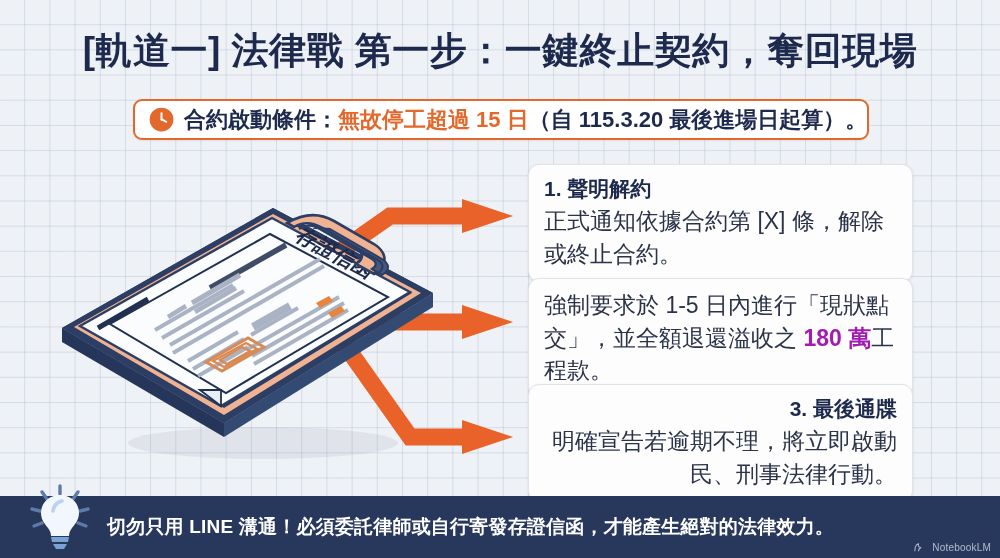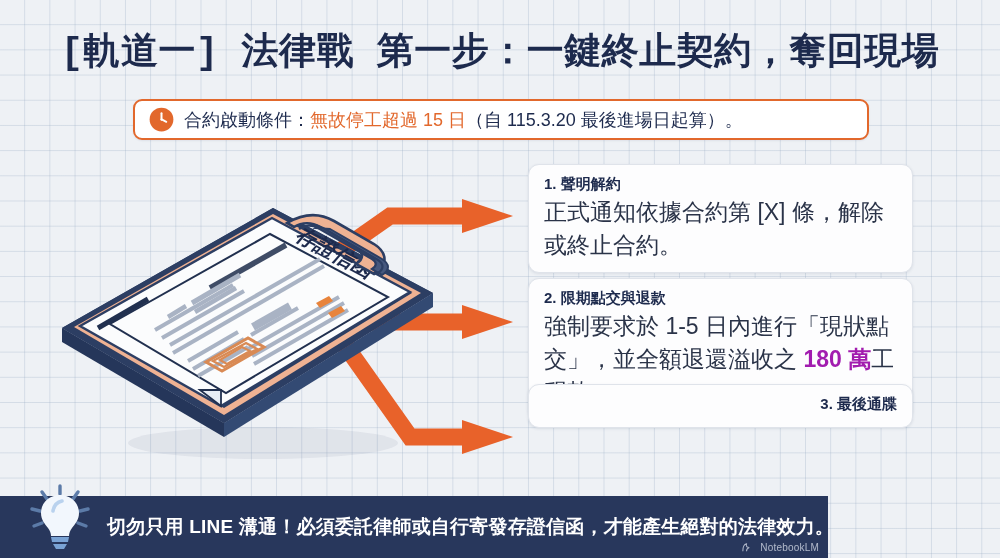--- a/index.html
+++ b/index.html
@@ -28,21 +28,20 @@
     position: absolute;
     top: 26px;
     left: 0;
     width: 1000px;
     text-align: center;
     font-size: 37px;
     font-weight: bold;
     color: #1d2a4d;
     letter-spacing: 0.5px;
     white-space: nowrap;
-    font-family: Liberation Mono, monospace;
   }
 
   
   #banner {
     position: absolute;
     top: 99px;
     left: 133px;
     width: 736px;
     height: 41px;
     background: #ffffff;
@@ -52,22 +51,22 @@
     align-items: center;
     padding-left: 14px;
     box-shadow: 0 1px 2px rgba(40,55,92,0.08);
   }
   #clock-icon {
     width: 25px; height: 25px;
     flex: 0 0 25px;
     margin-right: 10px;
   }
   #banner-text {
-    font-size: 18px;
-    font-weight: normal;
+    font-size: 22px;
+    font-weight: bold;
     color: #1d2a4d;
     white-space: nowrap;
     line-height: 1;
   }
   #banner-text .hl { color: #e2682c; }
 
   
   #clipboard { position: absolute; left: 58px; top: 175px; }
 
   
@@ -82,39 +81,39 @@
     border: 1px solid #dfe3ea;
     border-radius: 11px;
     padding: 10px 15px 11px 15px;
     box-shadow: 0 1px 3px rgba(40,55,92,0.10);
   }
   #card1 { top: 164px; }
   #card2 { top: 278px; }
   #card3 { top: 384px; text-align: right; }
 
   .card-title {
-    font-size: 15px;
+    font-size: 21px;
     font-weight: bold;
     color: #1d2a4d;
     margin-bottom: 2px;
     white-space: nowrap;
   }
   .card-body {
     font-size: 23px;
     color: #2a3348;
     line-height: 1.42;
   }
   .card-body .hl { color: #a21caf; font-weight: bold; }
 
   
   #footer {
     position: absolute;
     left: 0;
     bottom: 0;
-    width: 828px;
+    width: 1000px;
     height: 62px;
     background: #28375c;
   }
   #bulb-icon {
     position: absolute;
     left: 23px;
     top: -15px;
     width: 74px;
     height: 74px;
   }
@@ -254,28 +253,30 @@
   </svg>
 
   <div class="card" id="card1">
     <div class="card-title">1. 聲明解約</div>
     <div class="card-body">
       <span>正式通知依據合約第 [X] 條，解除或終止合約。</span>
     </div>
   </div>
 
   <div class="card" id="card2">
-    <div class="card-title">2. 限期點交與退款</div>
     <div class="card-body">
       <span>強制要求於 1-5 日內進行「現狀點交」，並全額退還溢收之 </span><span class="hl">180 萬</span><span>工程款。</span>
     </div>
   </div>
 
   <div class="card" id="card3">
     <div class="card-title">3. 最後通牒</div>
+    <div class="card-body">
+      <span>明確宣告若逾期不理，將立即啟動民、刑事法律行動。</span>
+    </div>
   </div>
 
   <div id="footer">
 
     <svg id="bulb-icon" viewBox="0 0 74 74">
       <g stroke="#5c7ba8" stroke-width="3.4" stroke-linecap="round">
         <line x1="37" y1="5" x2="37" y2="13"></line>
         <line x1="19" y1="11" x2="24" y2="18"></line>
         <line x1="55" y1="11" x2="50" y2="18"></line>
         <line x1="9" y1="28" x2="17" y2="30"></line>

